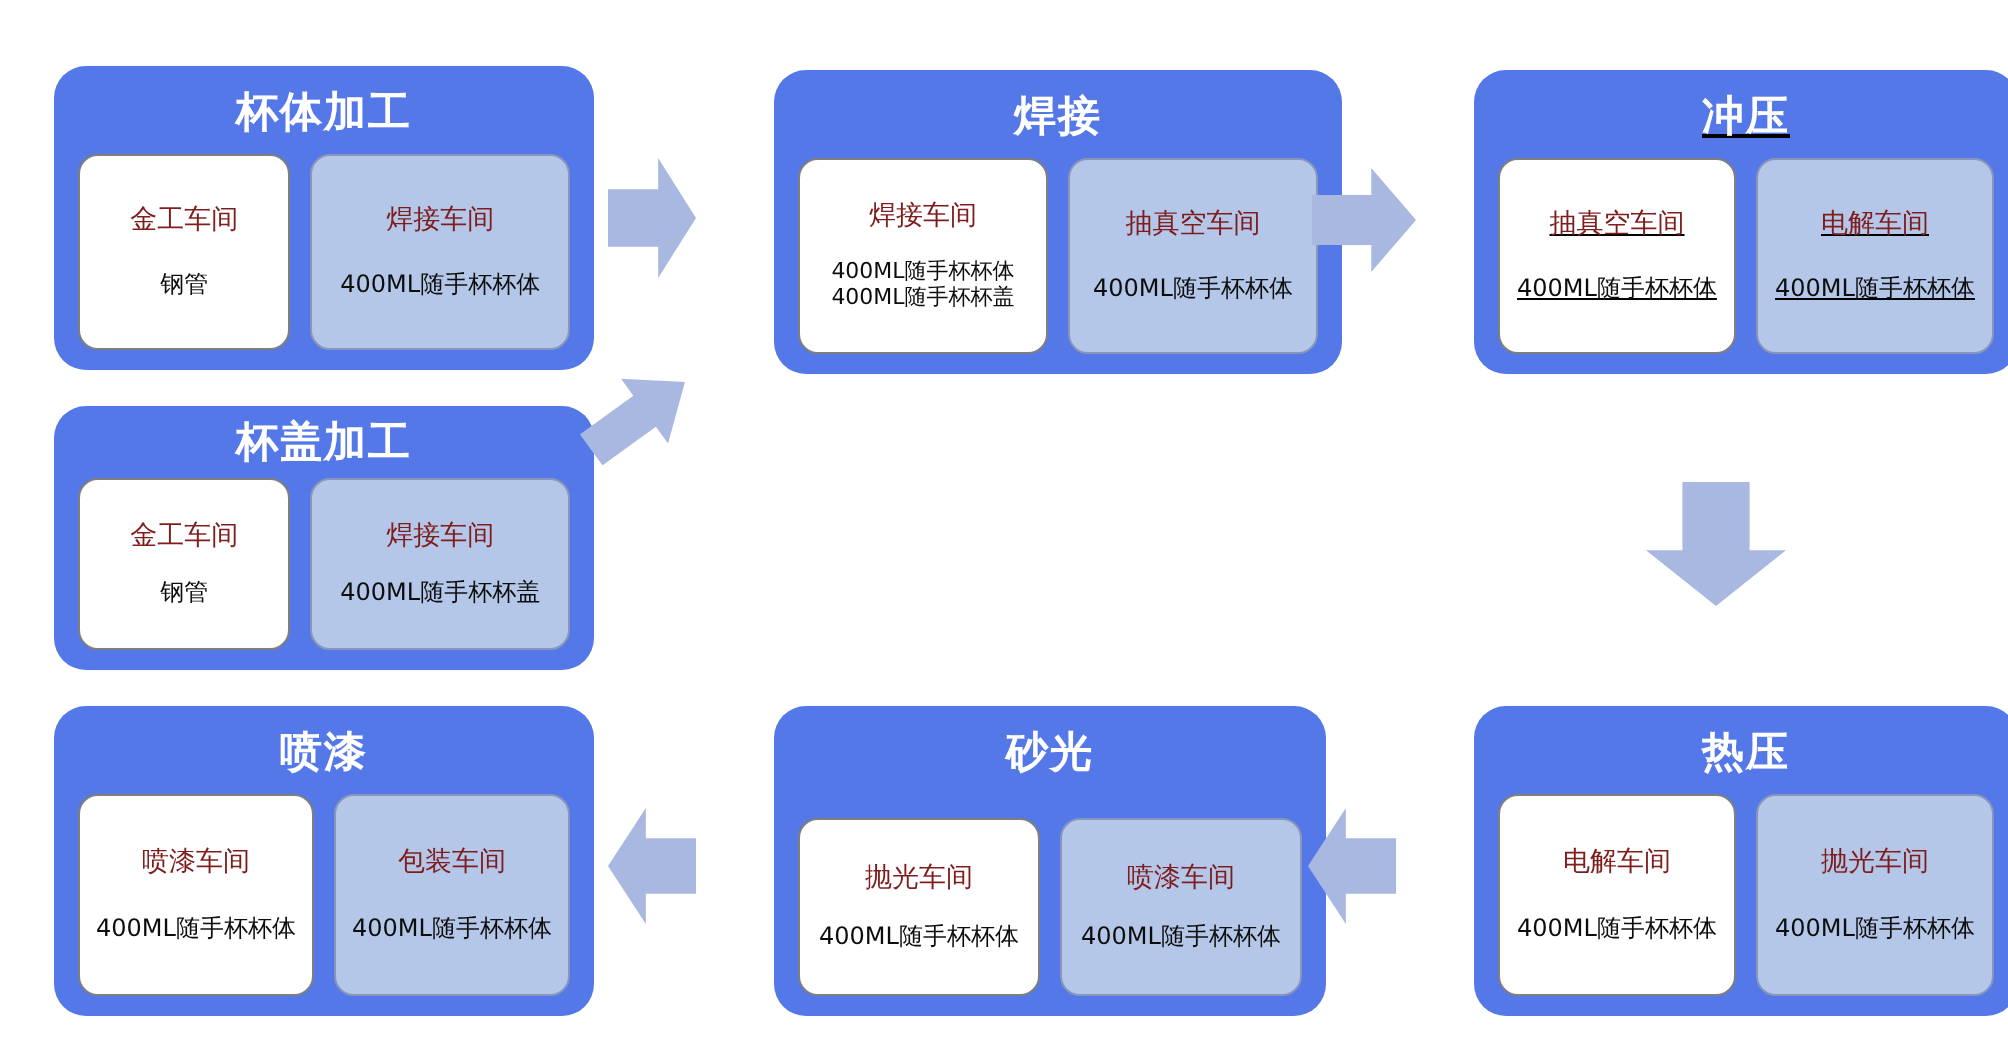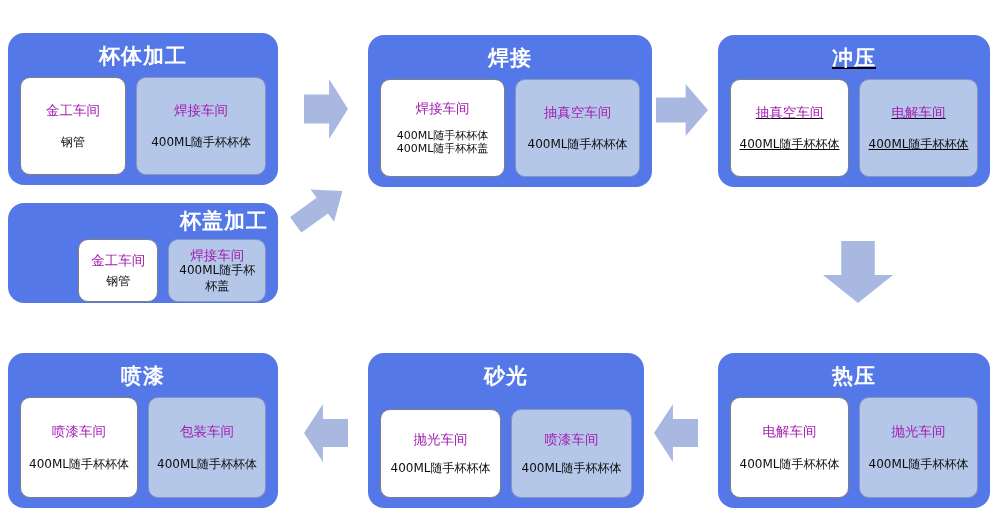--- a/index.html
+++ b/index.html
@@ -2,44 +2,44 @@
 <html><head>
 <meta charset="utf-8">
 <style>
   html,body { margin:0; padding:0; background:#ffffff; }
   .canvas {
     position:relative; width:1004px; height:521px; background:#ffffff;
     font-family:"DejaVu Sans","Liberation Sans",sans-serif; overflow:hidden;
   }
   .block {
     position:absolute; background:#5478e8; border-radius:16px;
-    box-sizing:border-box; padding:4px 10px 10px; display:flex; flex-direction:column;
+    box-sizing:border-box; padding:4px 10px 10px; display:flex; flex-direction:column;margin-left:19px;
   }
   .block-title {
     color:#ffffff; font-weight:bold; font-size:21px; text-align:center;
     padding:5px 0 7px; letter-spacing:1px; flex:0 0 auto;
   }
   .cards { display:flex; gap:10px; flex:1; align-items:stretch; justify-content:center; padding:0 2px; }
   .card {
     border-radius:10px; padding:7px 5px; flex:1; box-sizing:border-box;
     display:flex; flex-direction:column; align-items:center; justify-content:space-evenly;
     text-align:center; min-width:0;
   }
   .card.white { background:#ffffff; border:1.5px solid #7f7f7f; }
   .card.blue  { background:#b4c7e9; border:1.5px solid #8796ba; }
-  .card-title { font-size:13.5px; color:#a21caf; line-height:1.2; }
+  .card-title { font-size:13.5px; color:#7f1d1d; line-height:1.2; }
   .card-line  { font-size:12px; color:#0d0d0d; line-height:1.3; }
   .small-lines .card-line { font-size:11px; line-height:1.25; }
   .lines { display:flex; flex-direction:column; }
   .narrow-first .card:first-child { flex:0.8; }
 
   .b1 { left:8px;   top:33px;  width:270px; height:152px; }
   .b2 { left:368px; top:35px;  width:284px; height:152px; }
   .b3 { left:718px; top:35px;  width:272px; height:152px;text-decoration:underline; }
-  .b4 { left:8px;   top:203px; width:270px; height:100px; padding-top:2px;align-items:flex-end; }
+  .b4 { left:8px;   top:203px; width:270px; height:132px; padding-top:2px; }
   .b4 .block-title { padding:2px 0 4px; }
   .b5 { left:8px;   top:353px; width:270px; height:155px; }
   .b6 { left:368px; top:353px; width:276px; height:155px;gap:12px; }
   .b7 { left:718px; top:353px; width:272px; height:155px; }
 
   .arrow { position:absolute; background:#a9b8e0; }
   .arrow.right { clip-path:polygon(0 26%, 57% 26%, 57% 0, 100% 50%, 57% 100%, 57% 74%, 0 74%); }
   .arrow.left  { clip-path:polygon(100% 26%, 43% 26%, 43% 0, 0 50%, 43% 100%, 43% 74%, 100% 74%); }
   .arrow.down  { clip-path:polygon(26% 0, 74% 0, 74% 55%, 100% 55%, 50% 100%, 0 55%, 26% 55%); }
   .a1 { left:304px; top:79px;  width:44px; height:60px; }

